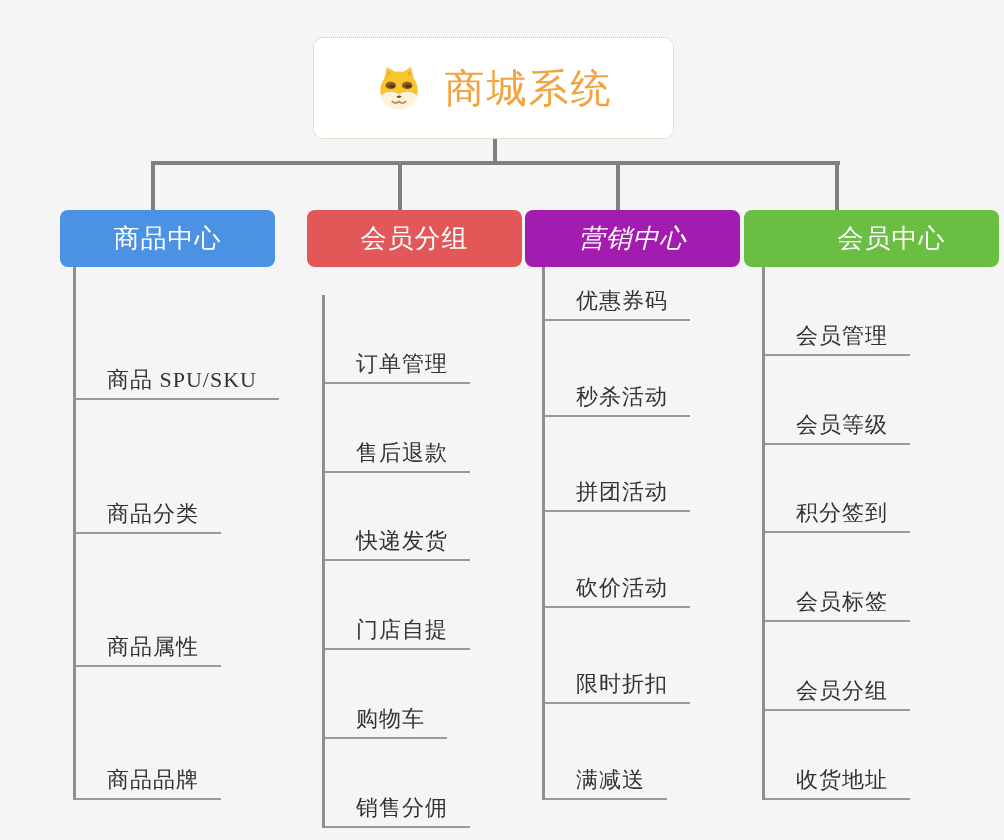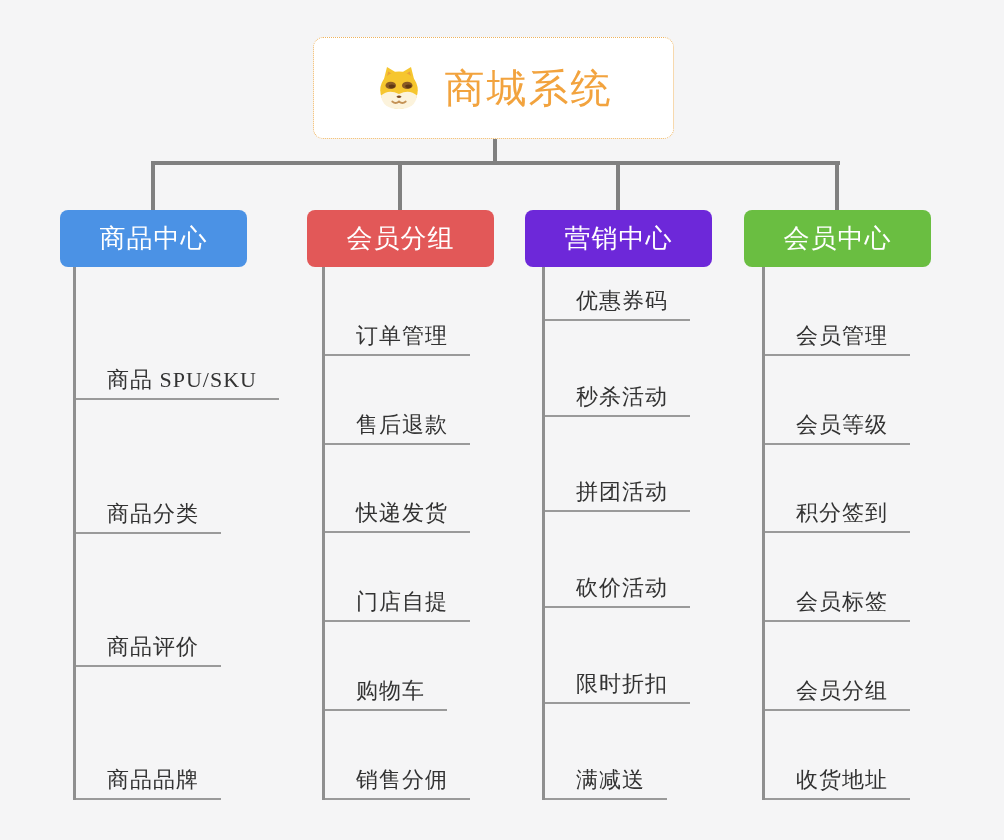--- a/index.html
+++ b/index.html
@@ -43,21 +43,21 @@
   .conn-bus{left:151px;top:161px;width:689px;height:4px;}
   .conn-stub{top:161px;width:4px;height:50px;}
   .stub-0{left:151px;}
   .stub-1{left:398px;}
   .stub-2{left:616px;}
   .stub-3{left:835px;}
   
   .branch-box{
     position:absolute;
     top:210px;
-    width:187px; height:57px;
+    width:215px; height:57px;
     border-radius:8px;
     display:flex;
     align-items:center;
     justify-content:center;
     cursor:pointer;
   }
   .branch-box span{
     color:#ffffff;
     font-size:26px;
     letter-spacing:1px;
@@ -71,21 +71,21 @@
   .children{
     position:absolute;
     top:267px;
     height:533px;
     width:230px;
     border-left:3px solid #8f8f8f;
     display:flex;
     flex-direction:column;
   }
   .col-0{left:73px;font-family:Liberation Serif, serif;}
-  .col-1{left:322px;}
+  .col-1{left:322px;margin-top:28px;}
   .col-2{left:542px;gap:42px;}
   .col-3{left:762px;}
   .child{
     flex:1;
     display:flex;
     align-items:flex-end;
   }
   .child-label{
     display:inline-block;
     font-size:22px;
@@ -132,21 +132,21 @@
     <span>商品中心</span>
   </div>
   <div class="children col-0">
     <div class="child">
         <span class="child-label">商品 SPU/SKU</span>
       </div>
     <div class="child">
         <span class="child-label">商品分类</span>
       </div>
     <div class="child">
-        <span class="child-label">商品评价</span>
+        <span class="child-label">商品属性</span>
       </div>
     <div class="child">
         <span class="child-label">商品品牌</span>
       </div>
   </div>
 
   <div class="branch-box box-1" style="background-color: rgb(226, 88, 88);">
     <span>会员分组</span>
   </div>
   <div class="children col-1">
@@ -163,21 +163,21 @@
         <span class="child-label">门店自提</span>
       </div>
     <div class="child">
         <span class="child-label">购物车</span>
       </div>
     <div class="child">
         <span class="child-label">销售分佣</span>
       </div>
   </div>
 
-  <div class="branch-box box-2" style="background-color: #6d28d9;">
+  <div class="branch-box box-2" style="background-color: #a21caf; font-style: italic;">
     <span>营销中心</span>
   </div>
   <div class="children col-2">
     <div class="child">
         <span class="child-label">优惠券码</span>
       </div>
     <div class="child">
         <span class="child-label">秒杀活动</span>
       </div>
     <div class="child">
@@ -187,21 +187,21 @@
         <span class="child-label">砍价活动</span>
       </div>
     <div class="child">
         <span class="child-label">限时折扣</span>
       </div>
     <div class="child">
         <span class="child-label">满减送</span>
       </div>
   </div>
 
-  <div class="branch-box box-3" style="background-color: rgb(106, 190, 65);">
+  <div class="branch-box box-3" style="background-color: rgb(106, 190, 65); padding-left: 40px;">
     <span>会员中心</span>
   </div>
   <div class="children col-3">
     <div class="child">
         <span class="child-label">会员管理</span>
       </div>
     <div class="child">
         <span class="child-label">会员等级</span>
       </div>
     <div class="child">

